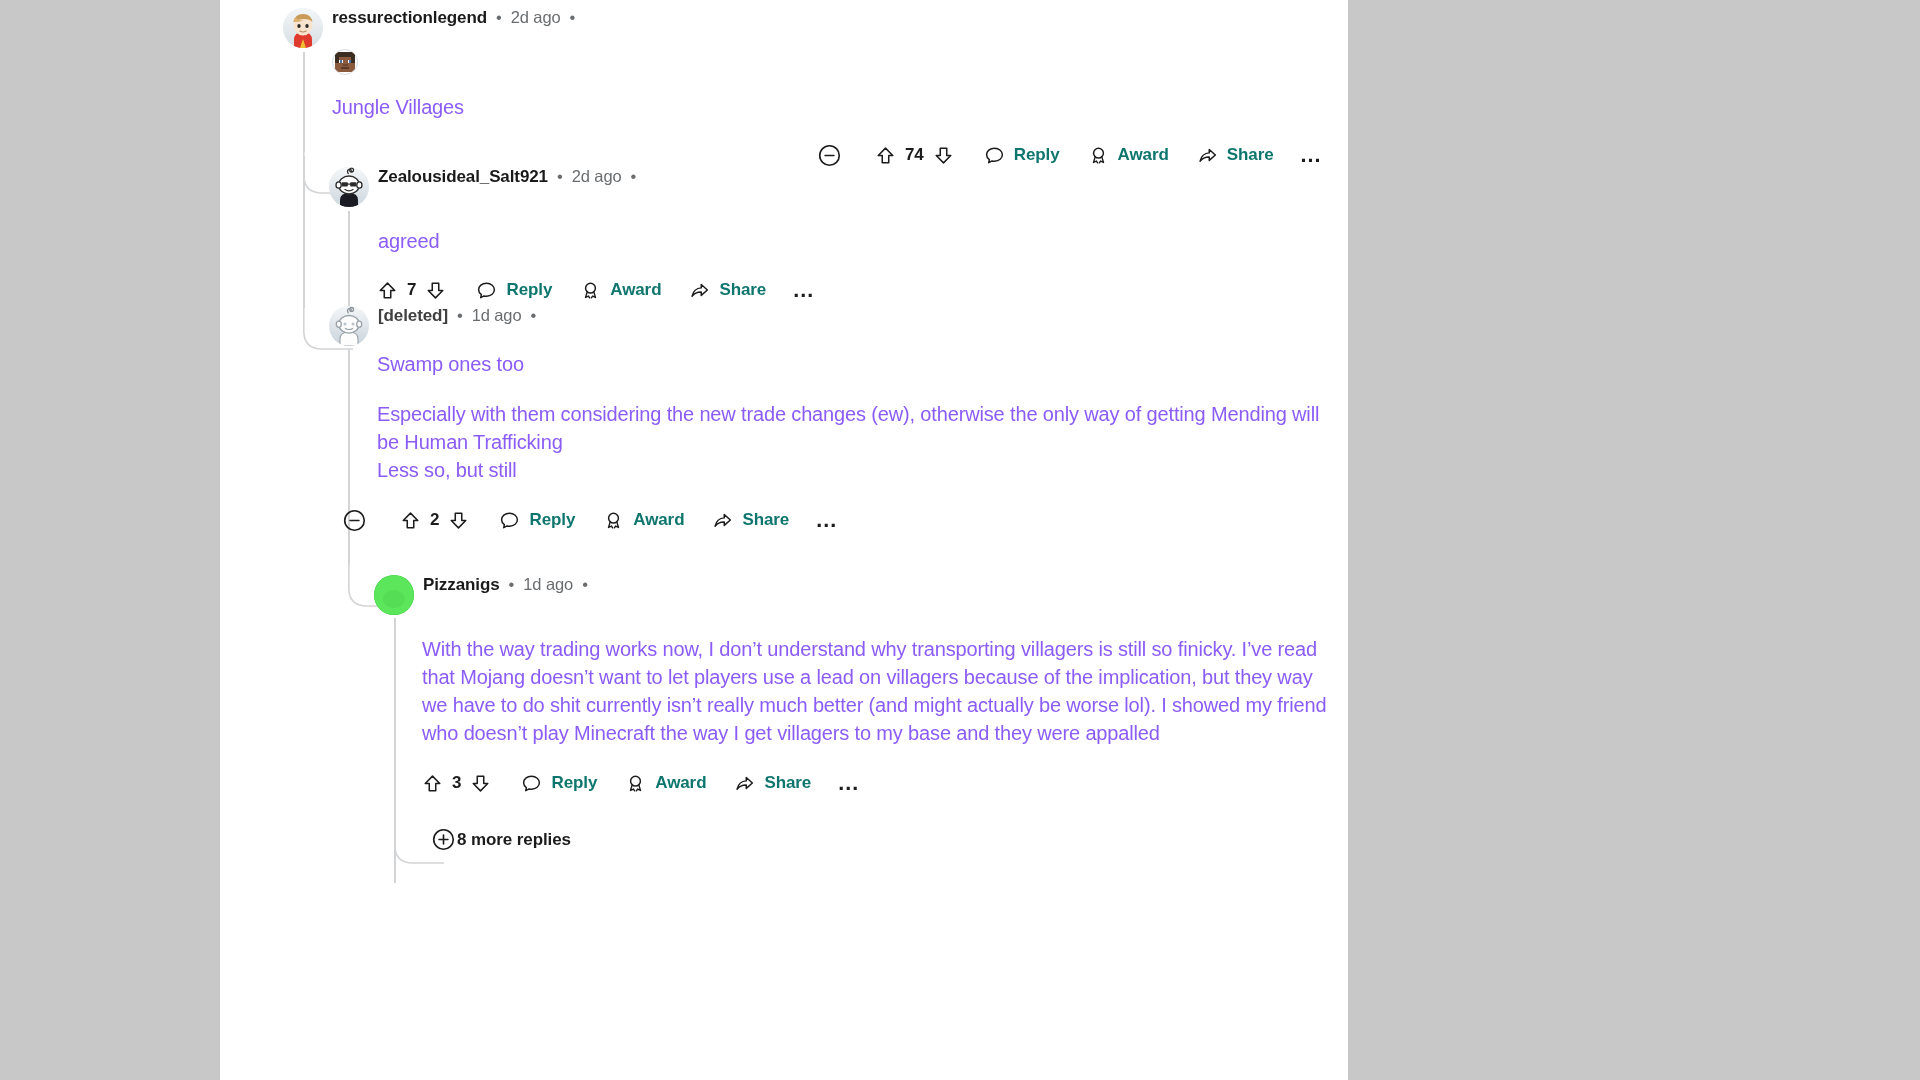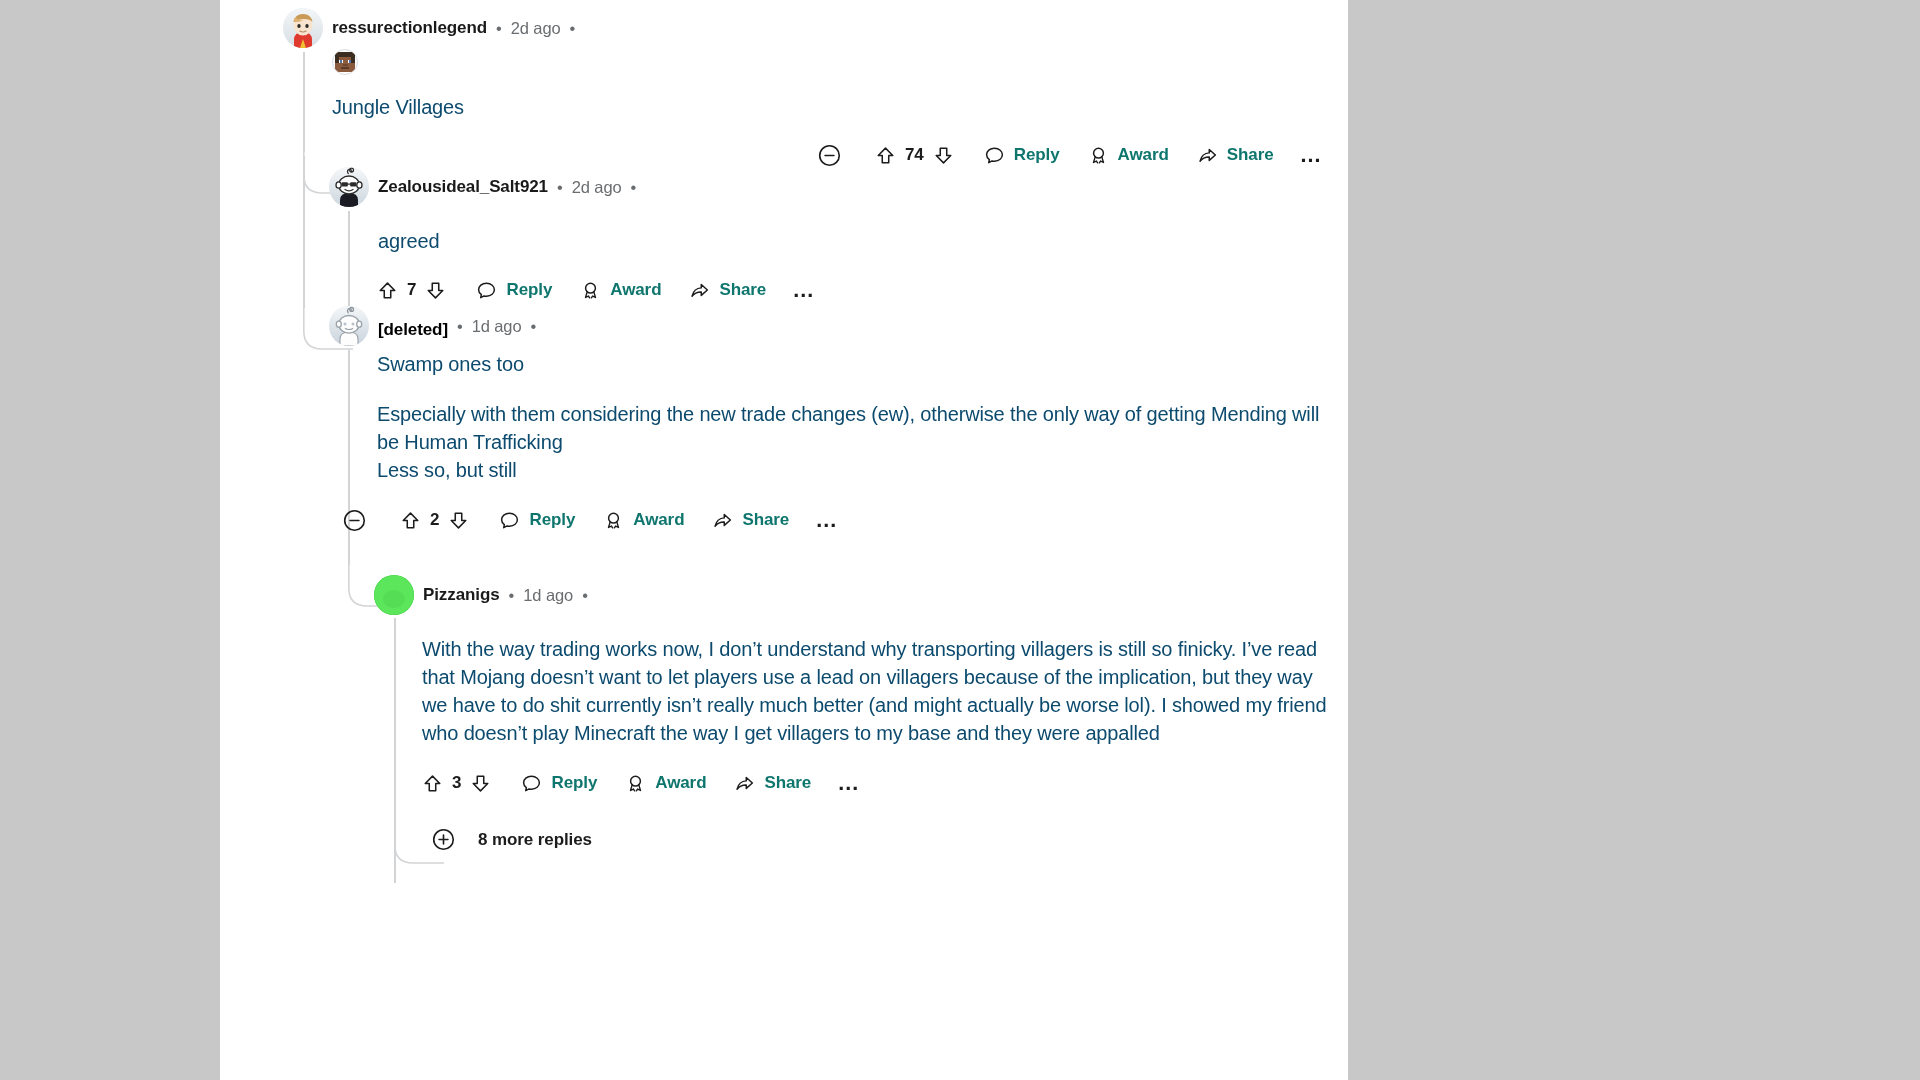--- a/index.html
+++ b/index.html
@@ -23,60 +23,59 @@
   .thread {
     position: relative;
     padding: 0;
   }
 
   
   .comment { position: relative; }
 
   .cmt-header {
     display: flex;
-    align-items: center;
     gap: 9px;
     height: 40px;
   }
   .avatar {
     width: 40px; height: 40px;
     border-radius: 50%;
     flex: 0 0 40px;
     position: relative;
     overflow: hidden;
     background: #e9eef2;
   }
   .uname {
     font-size: 17px;
     font-weight: 700;
     color: #1a1a1b;
     letter-spacing: -0.1px;
     white-space: nowrap;
   }
-  .uname.deleted { color: #000000; margin-top: 8px; }
+  .uname.deleted { color: #404040; }
   .meta {
     font-size: 16.5px;
     color: #6a6d70;
     white-space: nowrap;
     letter-spacing: -0.1px;
   }
   .flair {
     width: 26px; height: 26px;
     border-radius: 50%;
     border: 1px solid #d9dbdd;
     background: #ffffff;
     display: flex; align-items: center; justify-content: center;
     overflow: hidden;
   }
   .flair-img { width: 20px; height: 20px; display: block; }
 
   .cmt-body {
     font-size: 20px;
     line-height: 28px;
-    color: #0c4a6e;
+    color: #8b5cf6;
     letter-spacing: -0.15px;
     font-weight: 400;
   }
   .cmt-body p { margin: 0 0 22px 0; }
   .cmt-body p:last-child { margin-bottom: 0; }
 
   
   .actions {
     display: flex;
     align-items: center;
@@ -123,21 +122,21 @@
   .vline {
     position: absolute;
     width: 1.6px;
     background: #d2d4d6;
   }
   .curve { position: absolute; }
 
   .more-replies {
     display: flex;
     align-items: center;
-    gap: 23px;
+    gap: 2px;
     cursor: pointer;
   }
   .more-replies .lbl {
     font-size: 17px;
     font-weight: 600;
     color: #1c1c1c;
     letter-spacing: -0.1px;
   }
 </style>
 </head>

